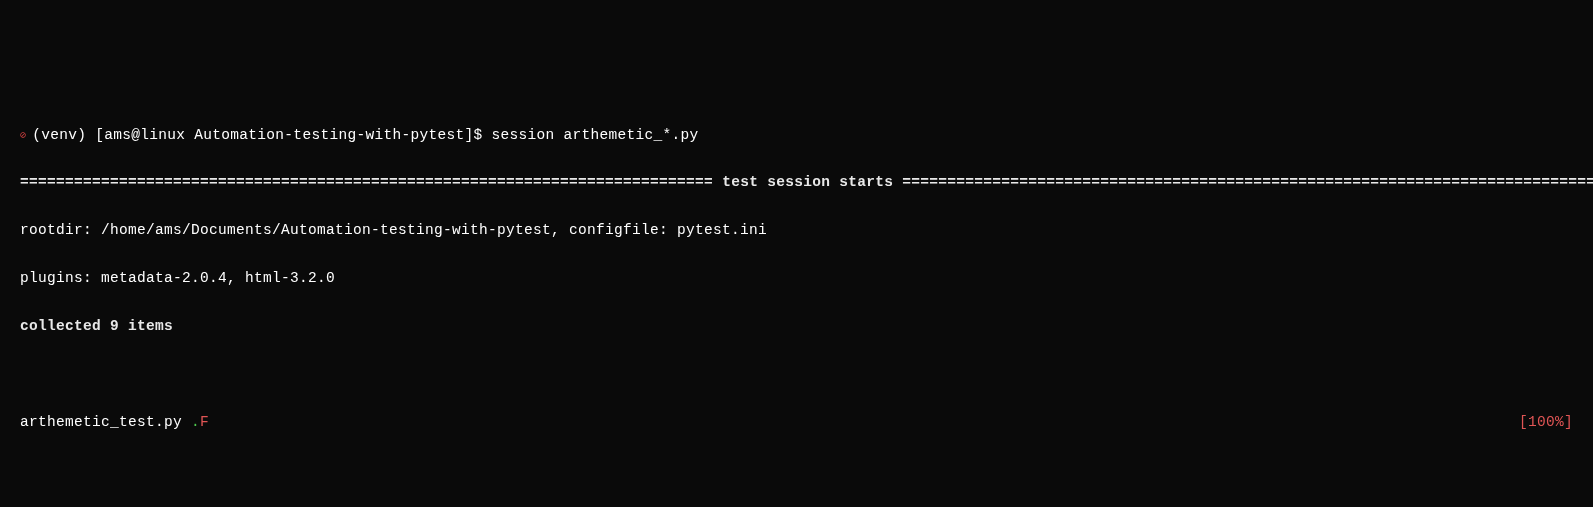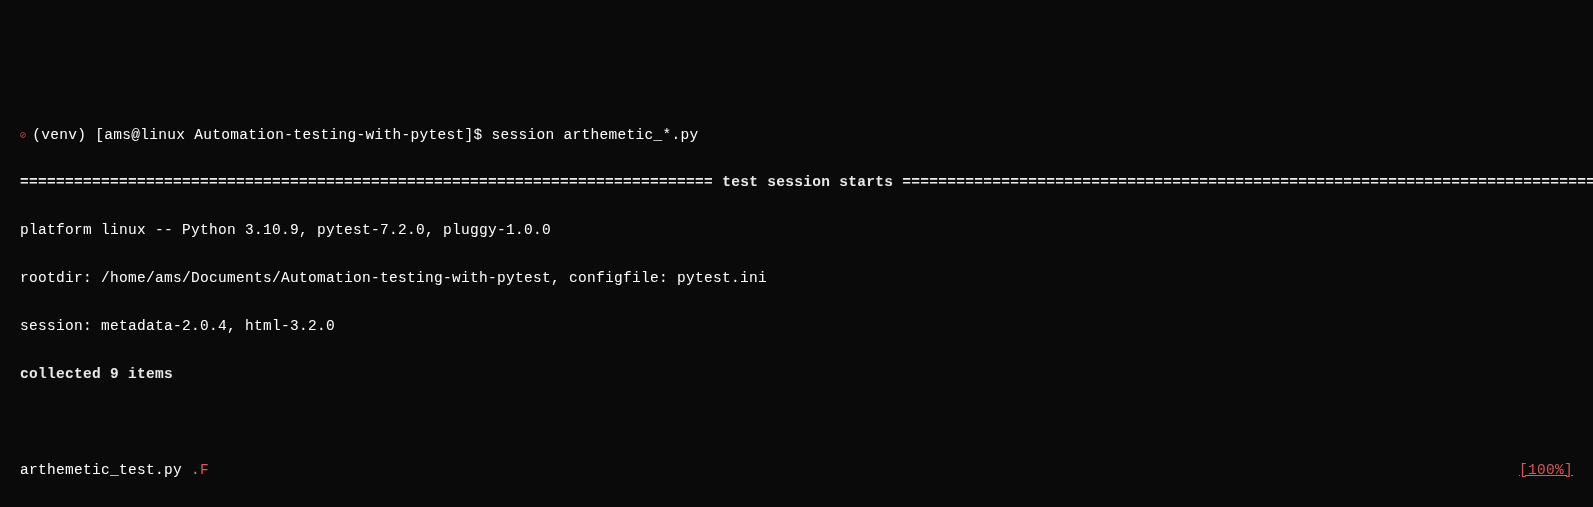--- a/index.html
+++ b/index.html
@@ -11,34 +11,33 @@
       padding: 4px 0;
       white-space: pre;
       overflow-x: hidden;
     }
     .terminal { width: 1593px; padding: 0 20px; }
     .line { white-space: pre; letter-spacing: 0.3px; }
     .white { color: #ffffff; }
     .bold-white { color: #e8e8e8; font-weight: bold; }
     .green { color: #4ec94e; }
     .red { color: #e05555; }
-    .pct { float: right; text-decoration: underline; }
+    .pct { float: right; }
     .stop-icon { color: #d04040; font-size: 10px; margin-right: 6px; vertical-align: 1px; }
   </style>
 </head>
 <body>
 
 
 
 <div class="terminal">
 <div class="line"><span class="stop-icon">⊘</span><span class="white">(venv) </span><span class="white">[ams@linux Automation-testing-with-pytest]$ </span><span class="white">session arthemetic_*.py</span></div>
 <div class="line"><span class="bold-white">============================================================================= </span><span class="bold-white">test session starts</span><span class="bold-white"> ==============================================================================</span></div>
-<div class="line white">platform linux -- Python 3.10.9, pytest-7.2.0, pluggy-1.0.0</div>
 <div class="line white">rootdir: /home/ams/Documents/Automation-testing-with-pytest, configfile: pytest.ini</div>
-<div class="line white">session: metadata-2.0.4, html-3.2.0</div>
+<div class="line white">plugins: metadata-2.0.4, html-3.2.0</div>
 <div class="line bold-white">collected 9 items</div>
 <div class="line">&nbsp;</div>
 <div class="line"><span class="white">arthemetic_test.py </span><span class="green">.</span><span class="red">F</span><span class="red pct">[100%]</span></div>
 <div class="line">&nbsp;</div>
 
 
 
 
 
 

